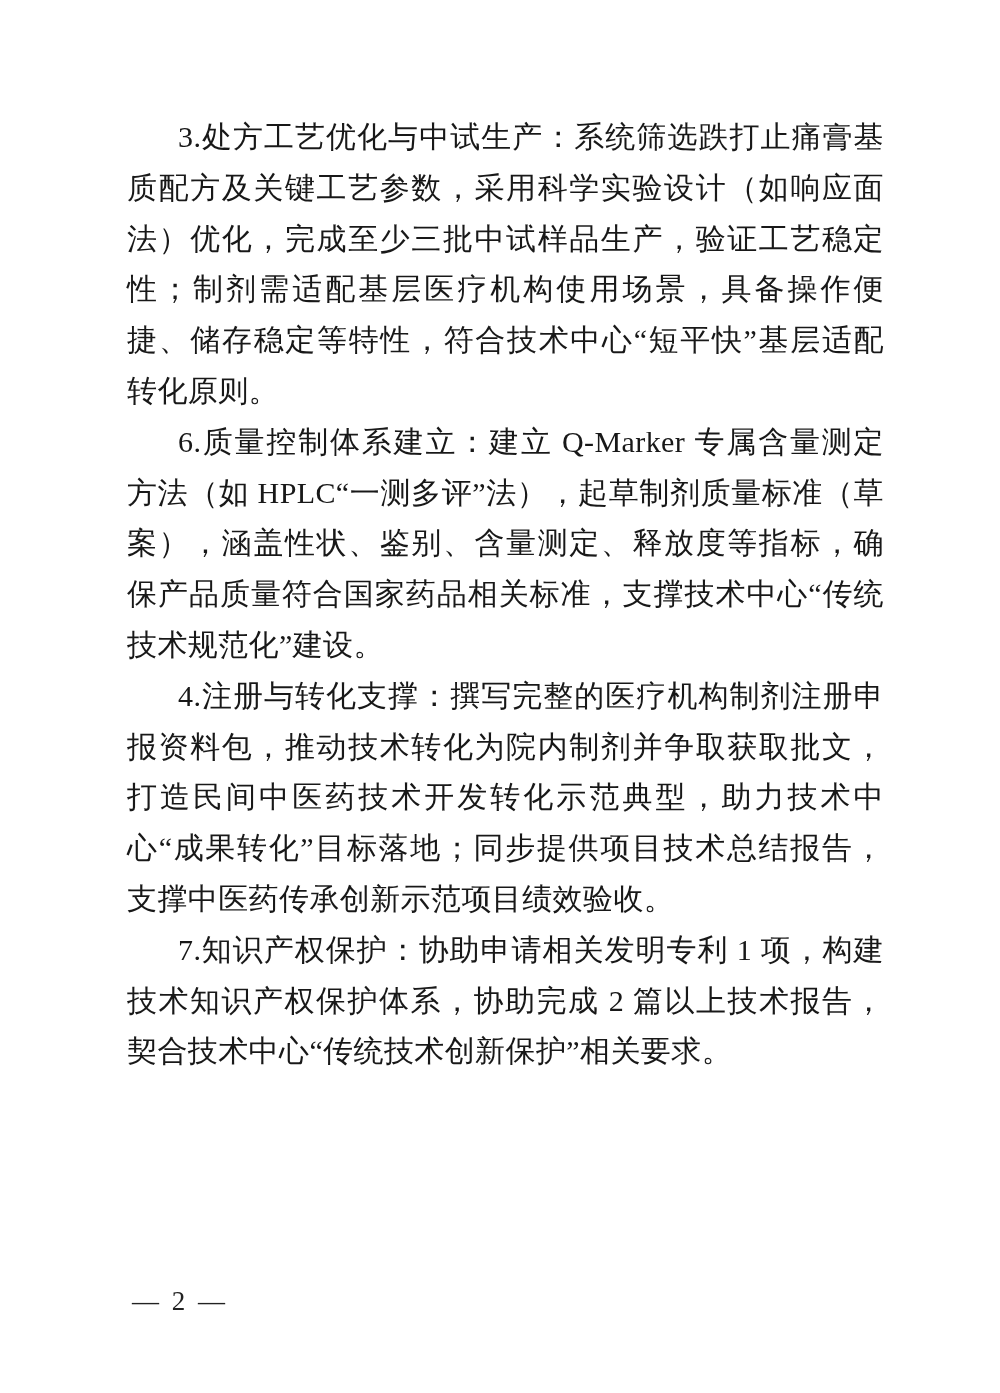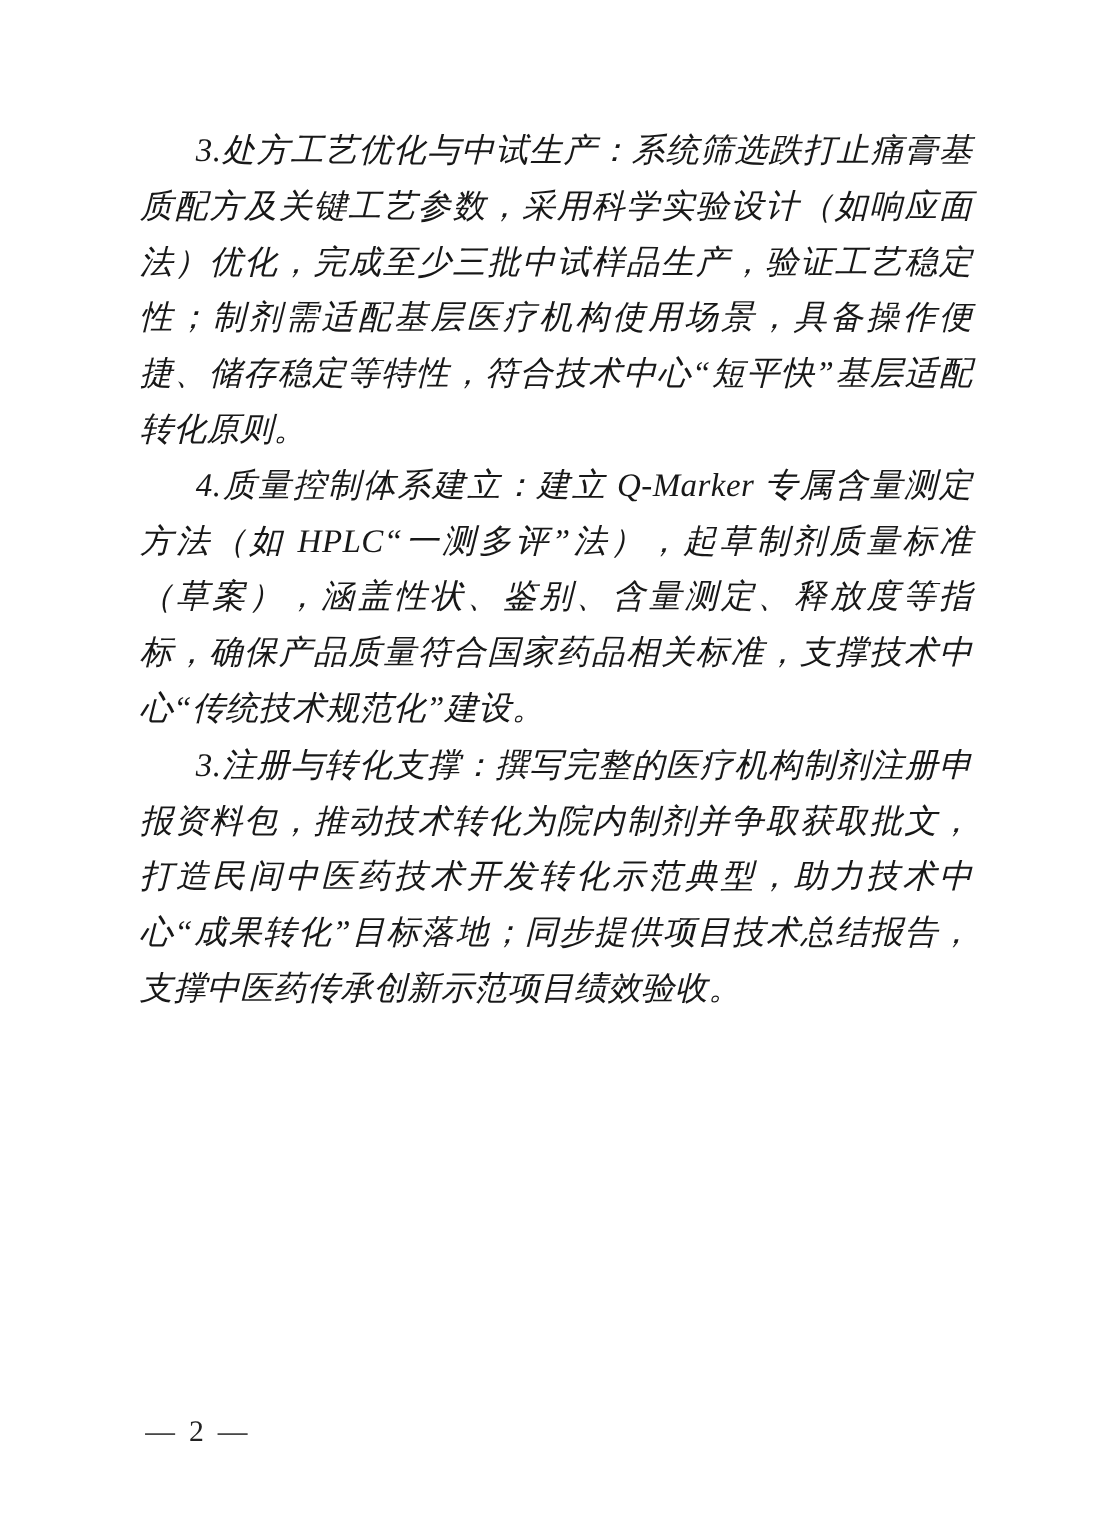--- a/index.html
+++ b/index.html
@@ -25,34 +25,34 @@
   .para {
     margin: 0;
     padding: 0;
     font-size: 30px;
     line-height: 50.8px;
     text-align: justify;
     text-indent: 51px;
     letter-spacing: 0.4px;
     font-weight: normal;
     word-break: break-all;
-    font-style: italic;
   }
   .footer {
     position: absolute;
     left: 132px;
     top: 1286px;
     font-size: 27px;
     letter-spacing: 3px;
     color: #222222;
   }
 </style>
 </head>
 <body>
 
 <div class="page">
   <div class="content">
     <p class="para">3.处方工艺优化与中试生产：系统筛选跌打止痛膏基质配方及关键工艺参数，采用科学实验设计（如响应面法）优化，完成至少三批中试样品生产，验证工艺稳定性；制剂需适配基层医疗机构使用场景，具备操作便捷、储存稳定等特性，符合技术中心“短平快”基层适配转化原则。</p>
-    <p class="para">4.质量控制体系建立：建立 Q-Marker 专属含量测定方法（如 HPLC“一测多评”法），起草制剂质量标准（草案），涵盖性状、鉴别、含量测定、释放度等指标，确保产品质量符合国家药品相关标准，支撑技术中心“传统技术规范化”建设。</p>
-    <p class="para">3.注册与转化支撑：撰写完整的医疗机构制剂注册申报资料包，推动技术转化为院内制剂并争取获取批文，打造民间中医药技术开发转化示范典型，助力技术中心“成果转化”目标落地；同步提供项目技术总结报告，支撑中医药传承创新示范项目绩效验收。</p>
+    <p class="para">6.质量控制体系建立：建立 Q-Marker 专属含量测定方法（如 HPLC“一测多评”法），起草制剂质量标准（草案），涵盖性状、鉴别、含量测定、释放度等指标，确保产品质量符合国家药品相关标准，支撑技术中心“传统技术规范化”建设。</p>
+    <p class="para">4.注册与转化支撑：撰写完整的医疗机构制剂注册申报资料包，推动技术转化为院内制剂并争取获取批文，打造民间中医药技术开发转化示范典型，助力技术中心“成果转化”目标落地；同步提供项目技术总结报告，支撑中医药传承创新示范项目绩效验收。</p>
+    <p class="para">7.知识产权保护：协助申请相关发明专利 1 项，构建技术知识产权保护体系，协助完成 2 篇以上技术报告，契合技术中心“传统技术创新保护”相关要求。</p>
   </div>
   <div class="footer">— 2 —</div>
 </div>
 
 </body></html>

